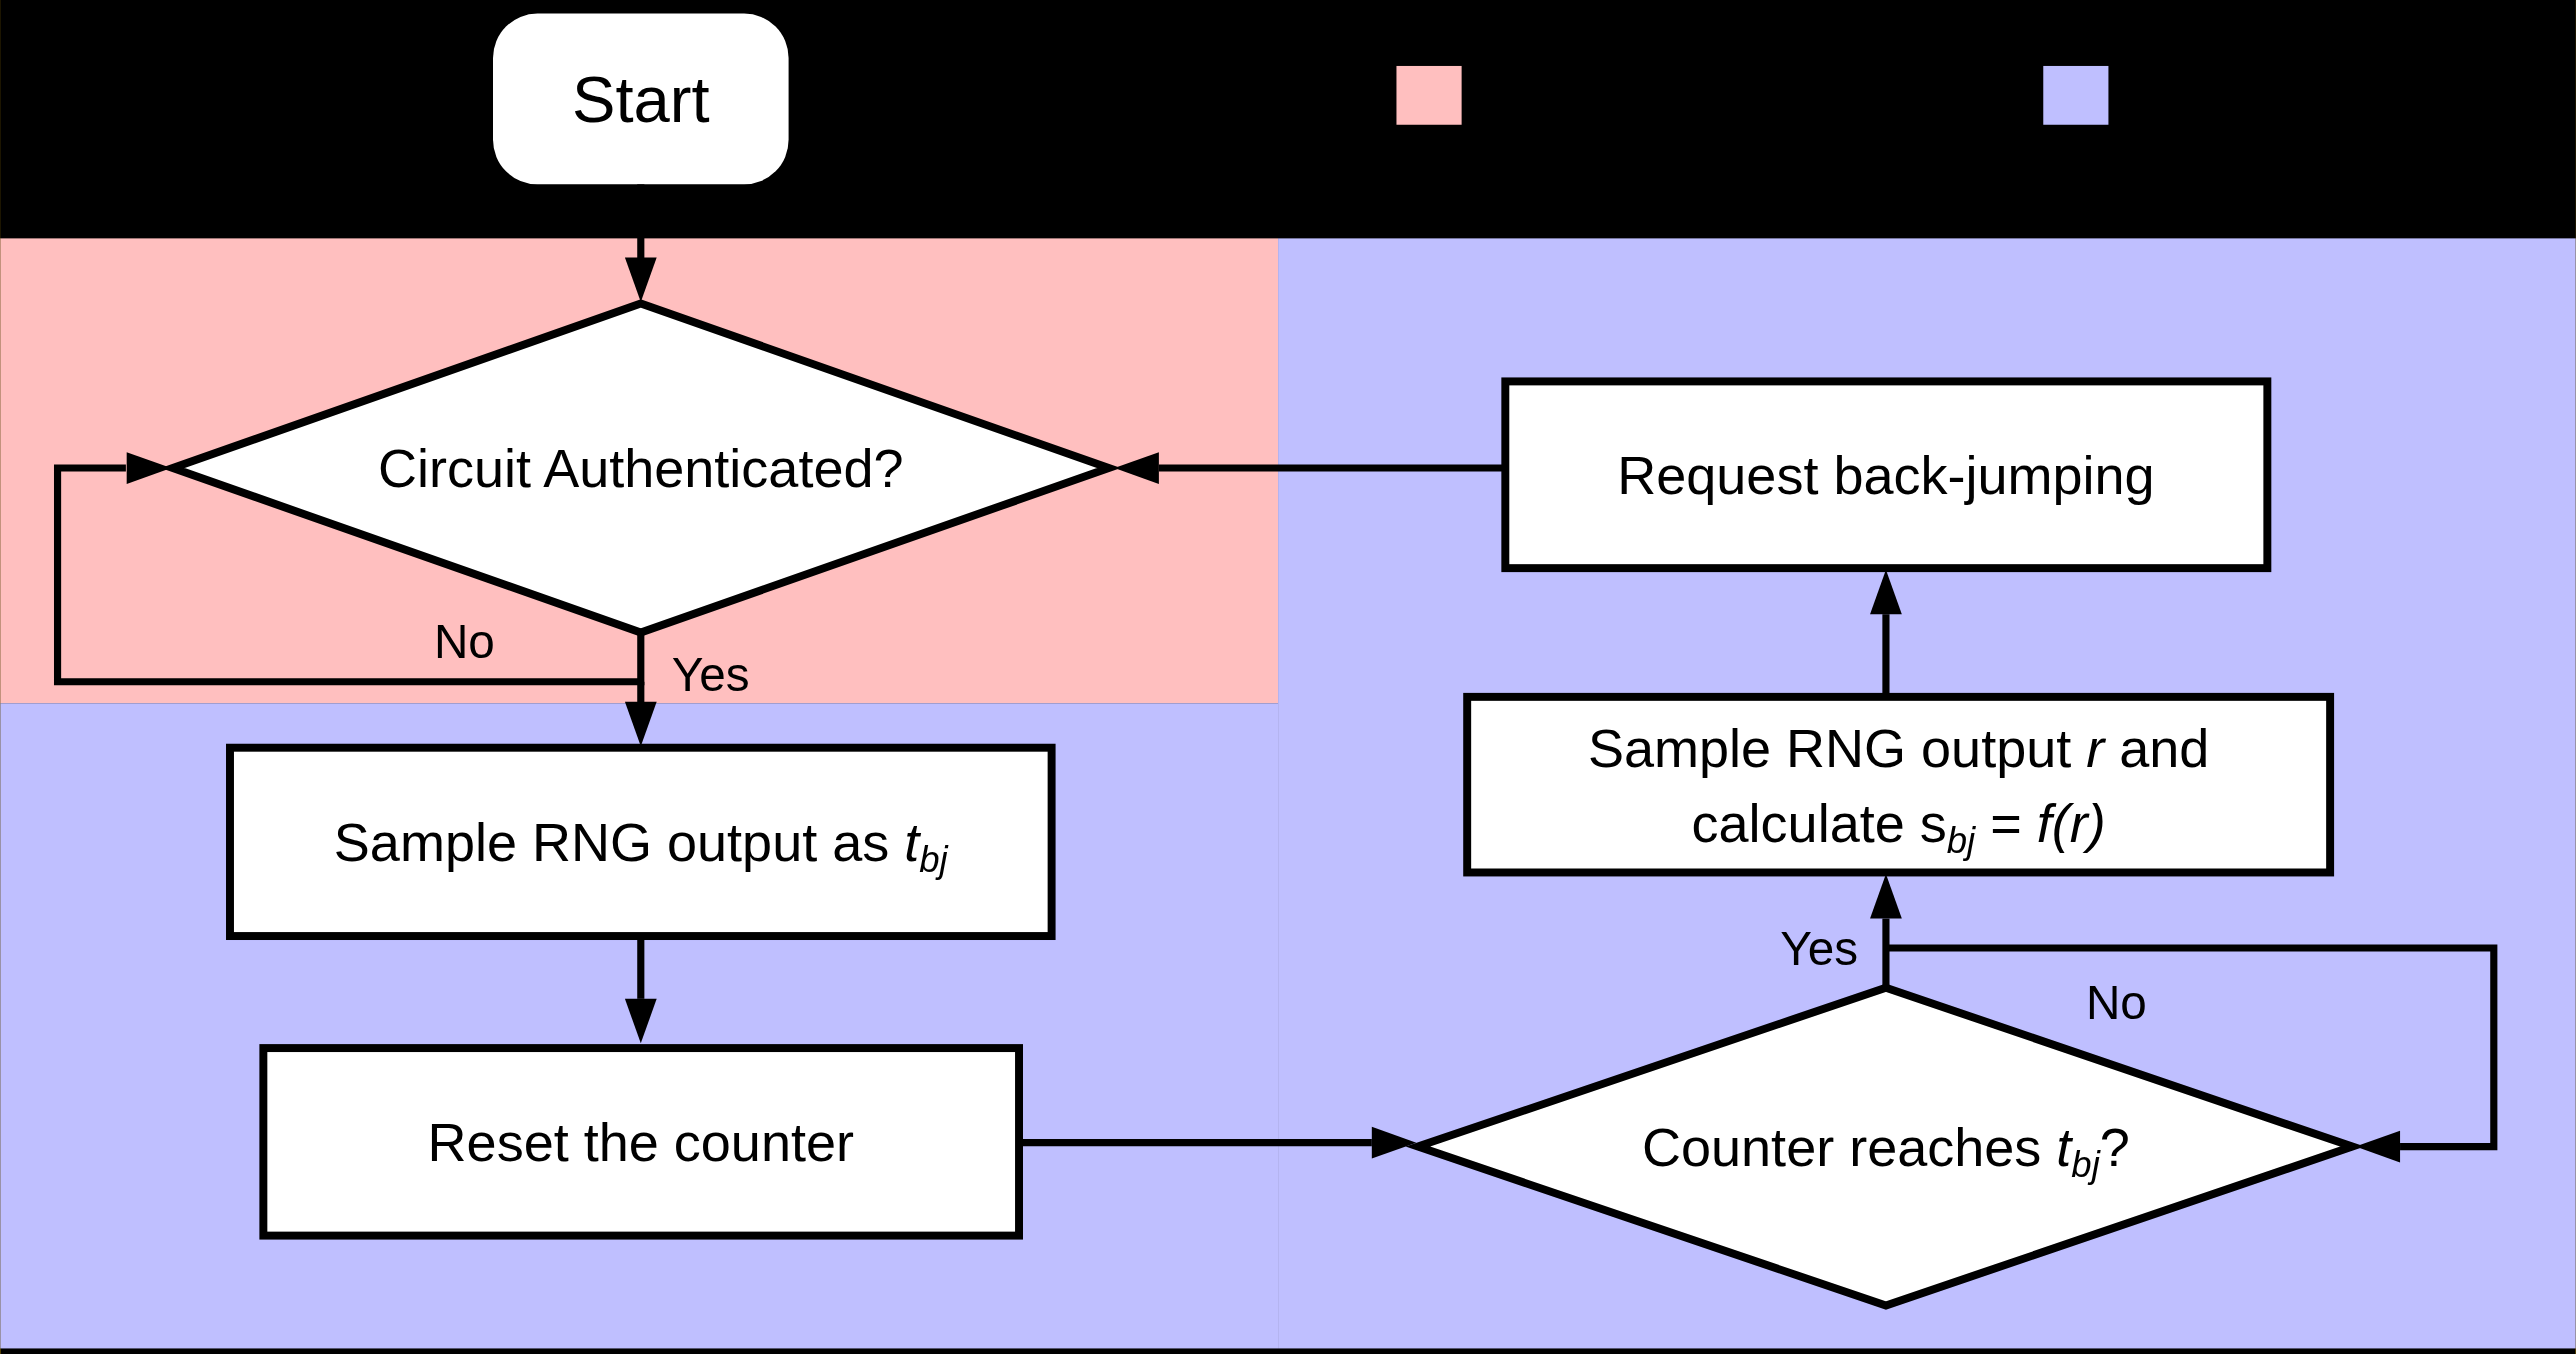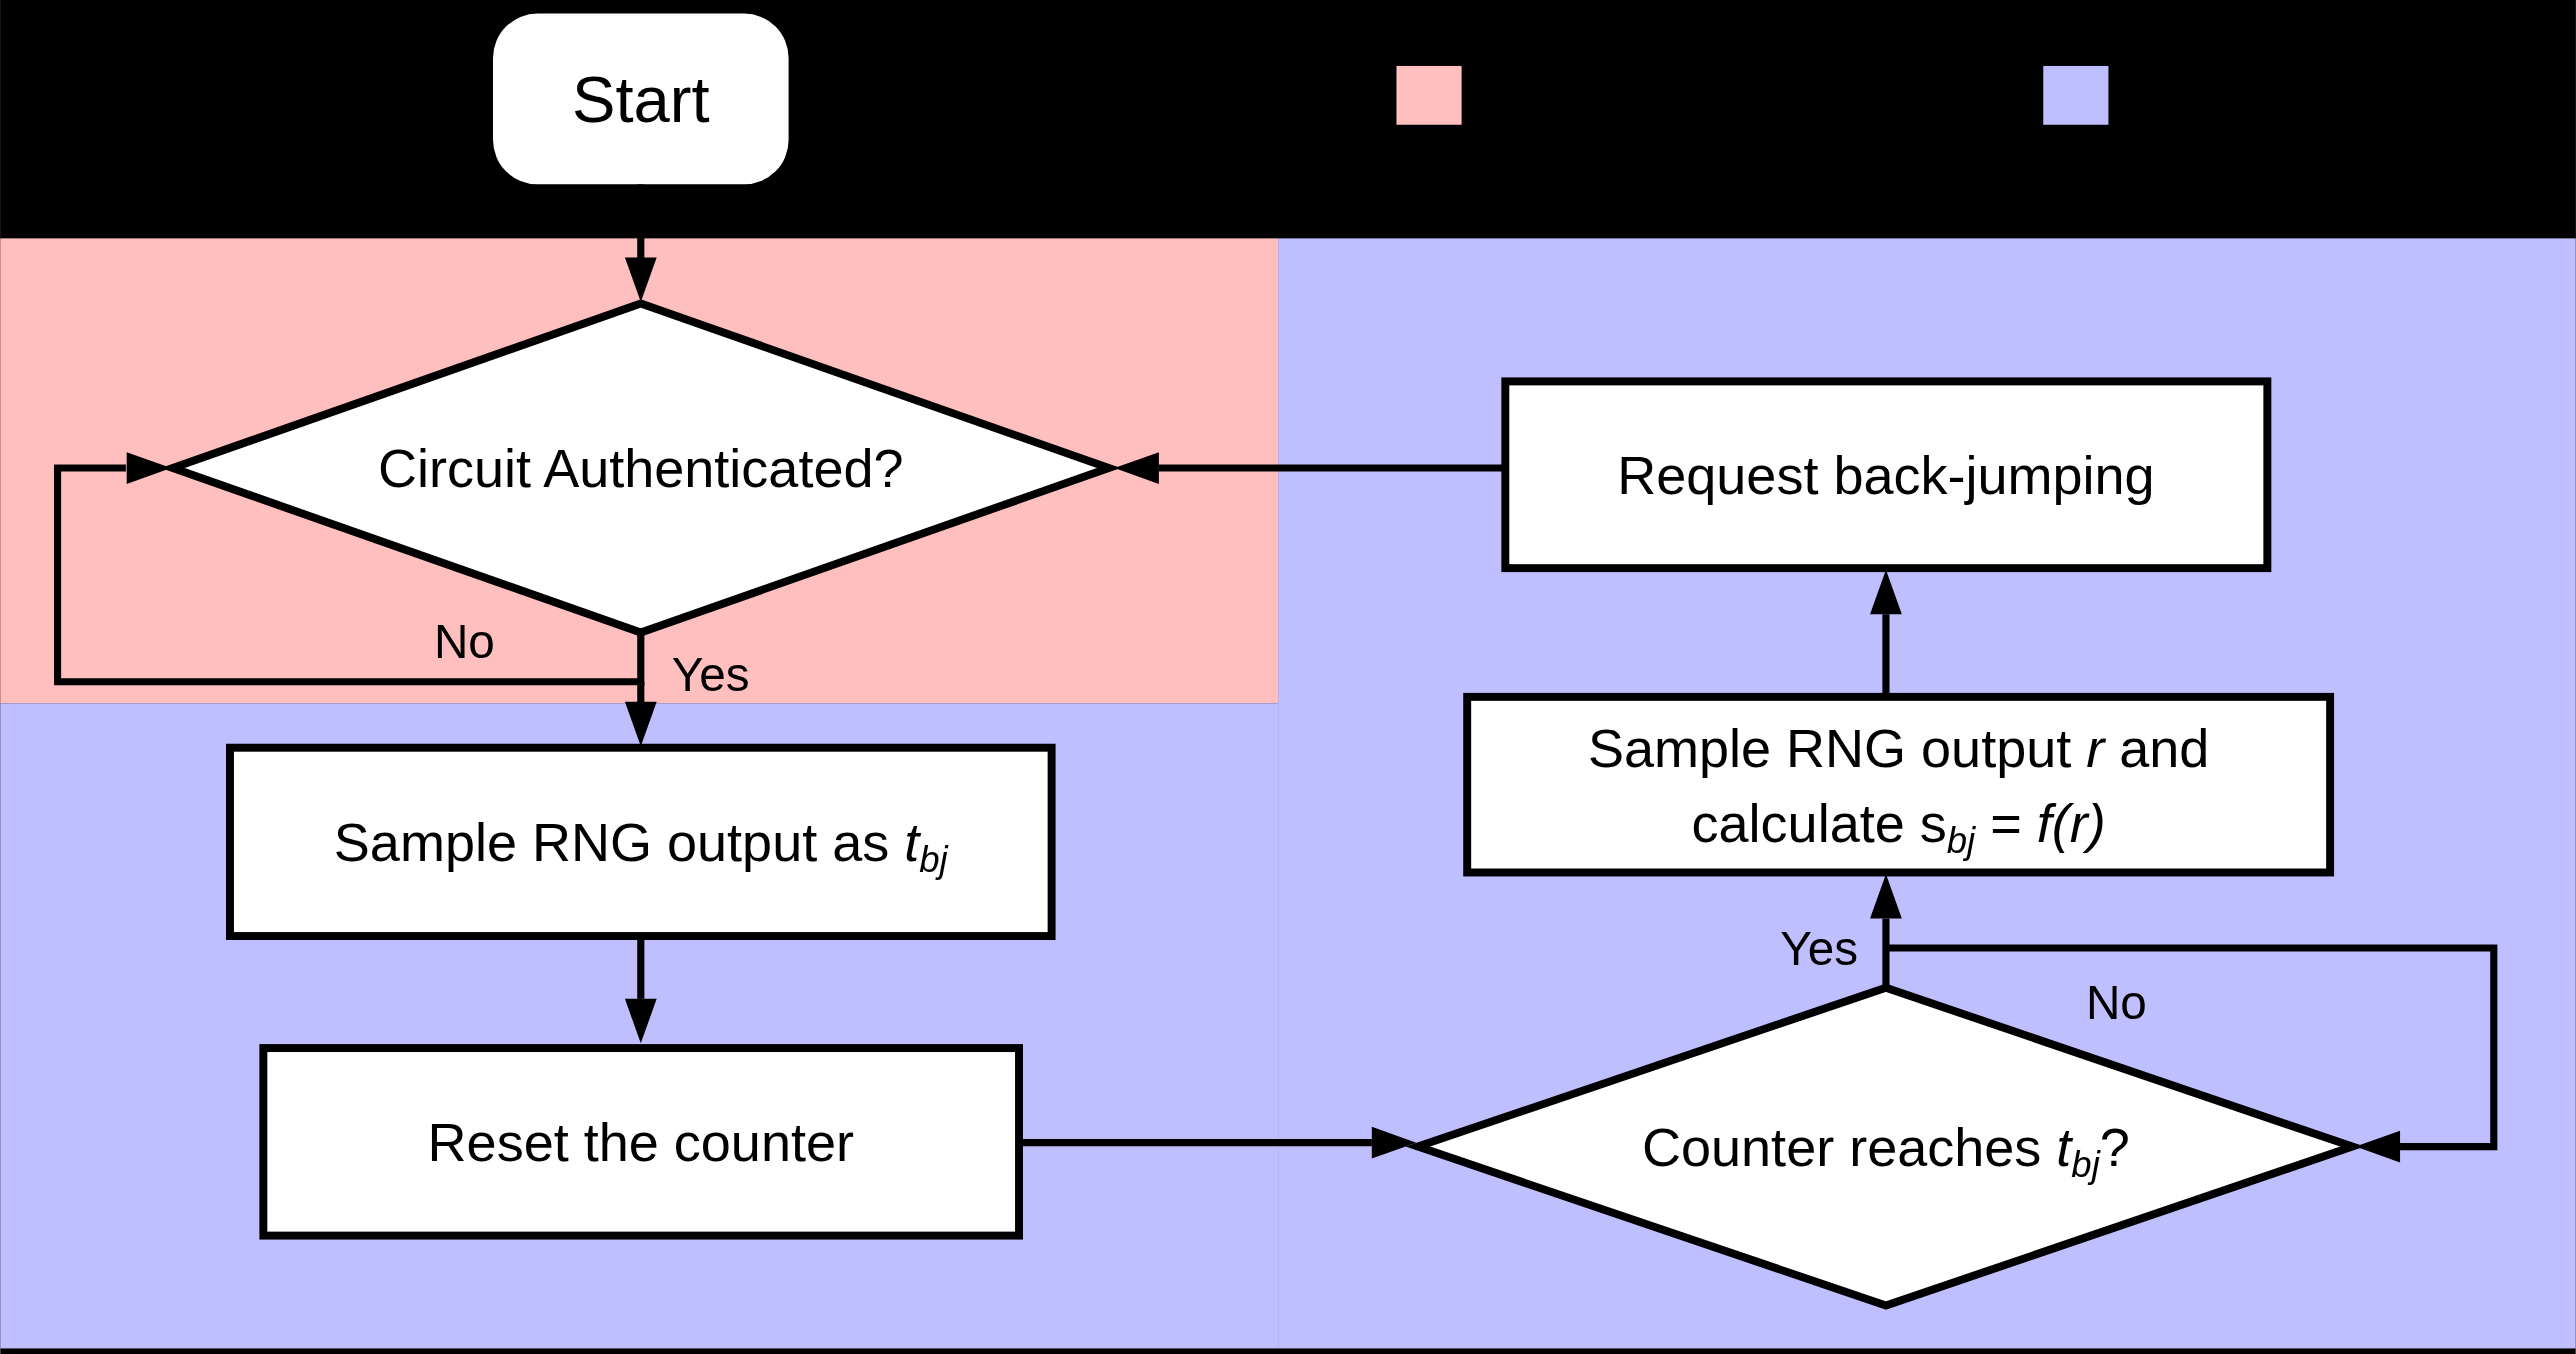--- a/index.html
+++ b/index.html
@@ -1,16 +1,16 @@
 <!DOCTYPE html>
 <html style="font-size:12.7px"><head>
 <meta charset="utf-8">
 <style>
   html,body{margin:0;padding:0;background:#000;}
-  .stage{position:relative;width:2576px;height:1354px;background:#fca5a5;overflow:hidden;}
+  .stage{position:relative;width:2576px;height:1354px;background:#eab308;overflow:hidden;}
   svg{display:block;}
   text{fill:#000;font-family:"Liberation Sans",sans-serif;}
   .node-text{font-size:68px;}
   .sub-text{font-size:46px;}
   .it{font-style:italic;}
   .label-text{font-size:60px;}
   .start-text{font-size:82px;}
   .shape{fill:#ffffff;stroke:#000000;stroke-width:10;}
   .edge{fill:none;stroke:#000000;stroke-width:9;stroke-linejoin:miter;}
   .head{fill:#000000;stroke:none;}

